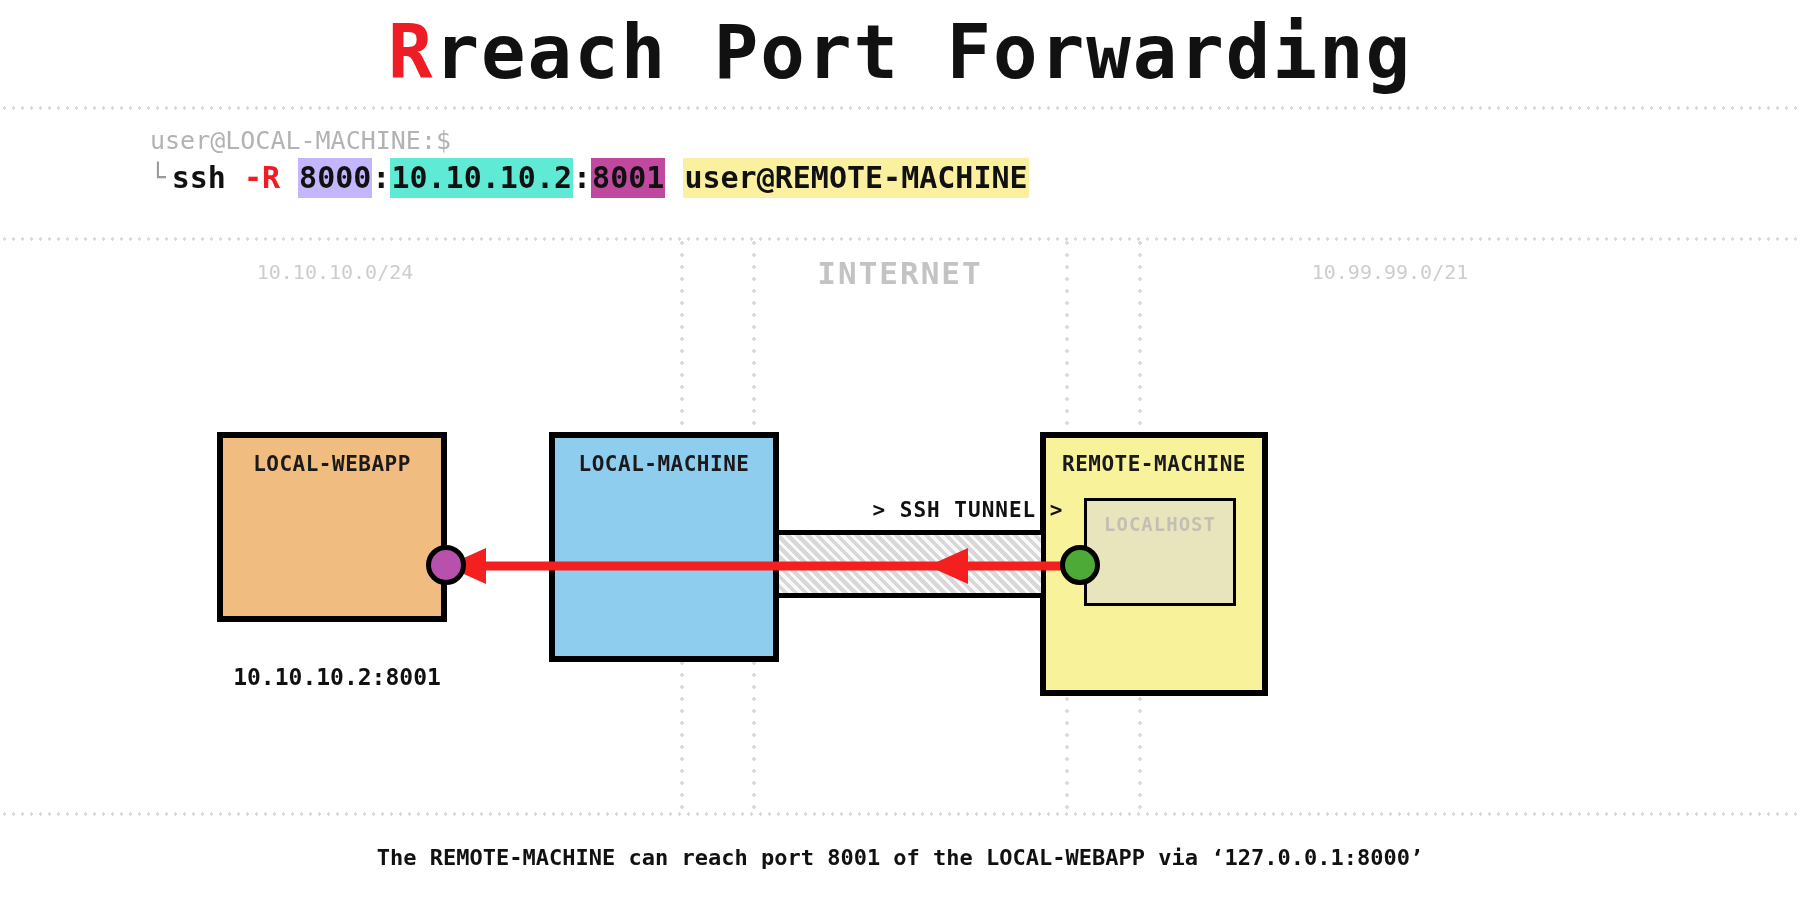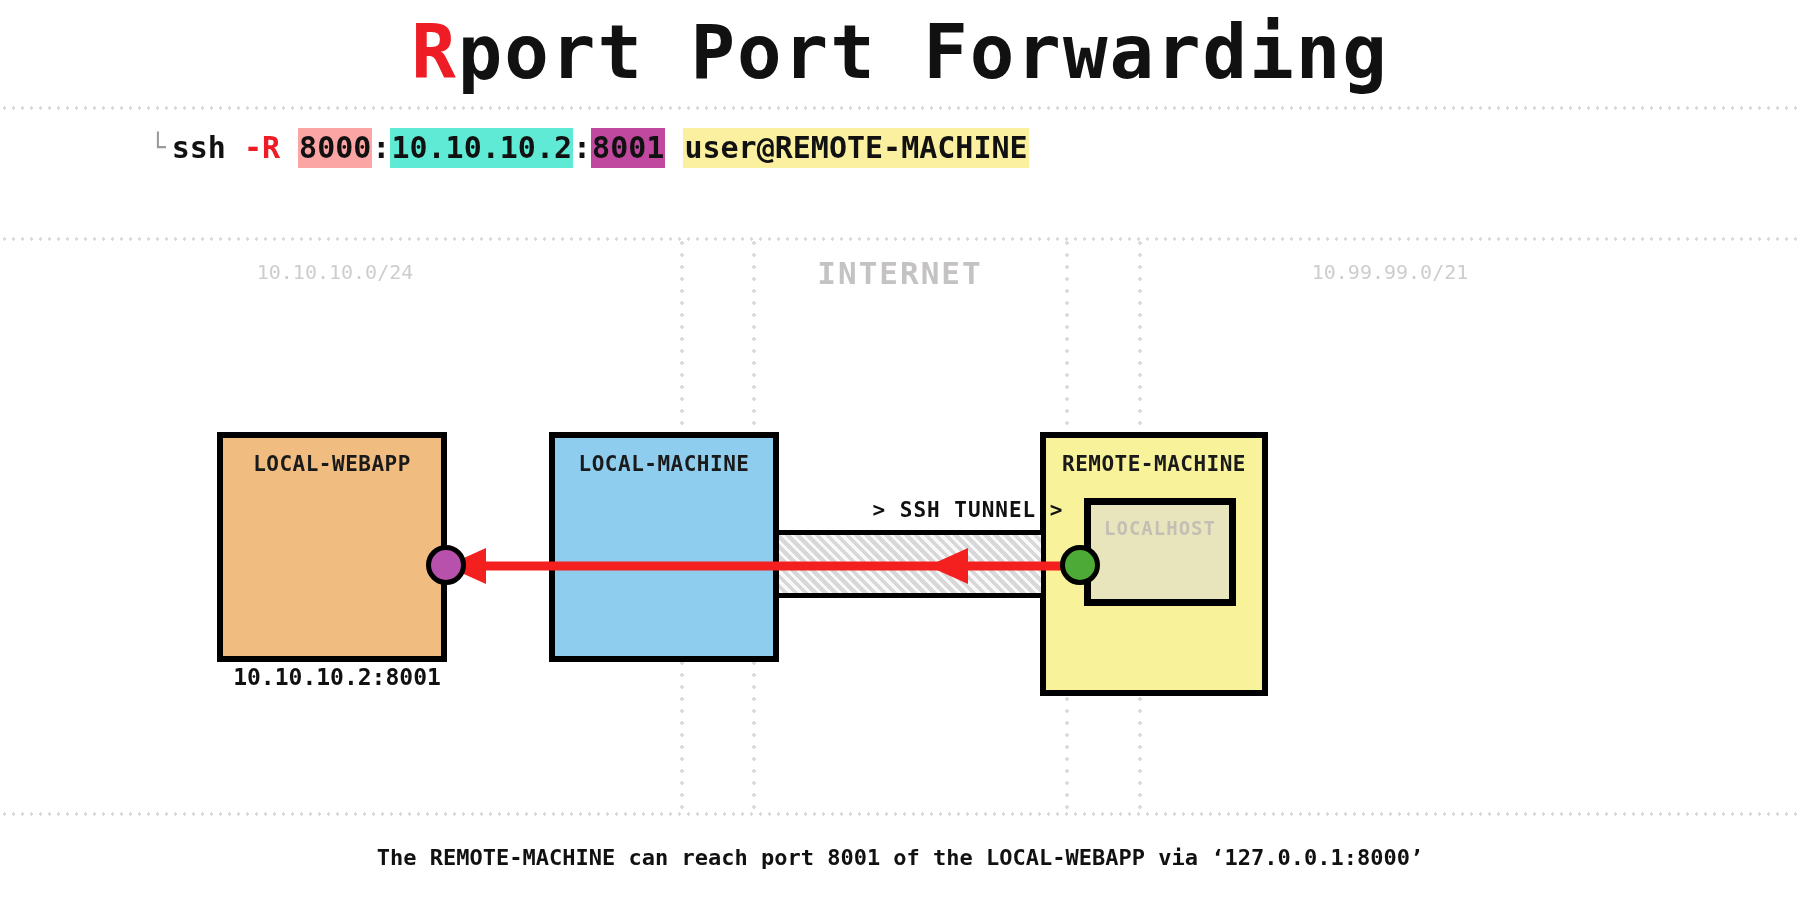--- a/index.html
+++ b/index.html
@@ -90,21 +90,21 @@
   }
   #cmd-corner {
     color: #9a9a9a;
     font-size: 26px;
     margin-right: 6px;
     position: relative;
     top: -2px;
   }
   .cmd-seg { white-space: pre; }
   .cmd-flag { color: #ee1c25; }
-  .hl-green  { background: #fca5a5; padding: 2px 1px; }
+  .hl-green  { background: #c4b5fd; padding: 2px 1px; }
   .hl-orange { background: #5eead4; padding: 2px 1px; }
   .hl-purple { background: #c0489f; padding: 2px 1px; }
   .hl-yellow { background: #faf0a0; padding: 2px 1px; }
 
   
   .zone-heading {
     position: absolute;
     text-align: center;
     font-family: "DejaVu Sans Mono", monospace;
     color: #c5c2c2;
@@ -139,40 +139,40 @@
     font-family: "DejaVu Sans Mono", monospace;
     font-size: 21px;
     font-weight: bold;
     color: #1a1a1a;
     letter-spacing: 0.5px;
     white-space: pre;
   }
 
   #node-local-webapp {
     left: 217px; top: 432px;
-    width: 230px; height: 230px;
+    width: 230px; height: 190px;
     background: #f0bc7f;
   }
   #node-local-machine {
     left: 549px; top: 432px;
     width: 230px; height: 230px;
     background: #8fcdee;
   }
   #node-remote-machine {
     left: 1040px; top: 432px;
     width: 228px; height: 264px;
     background: #f8f29b;
   }
 
   #node-localhost {
     position: absolute;
     left: 38px; top: 60px;
     width: 152px; height: 108px;
     background: #e8e5bc;
-    border: 7px solid #000000;
+    border: 3px solid #000000;
     box-sizing: border-box;
   }
   #localhost-label {
     position: absolute;
     left: 0; right: 0; top: 12px;
     text-align: center;
     font-family: "DejaVu Sans Mono", monospace;
     font-size: 19px;
     font-weight: bold;
     color: #c3bfb5;
@@ -265,26 +265,27 @@
     font-weight: bold;
     color: #111111;
     letter-spacing: 0px;
     white-space: pre;
   }
 </style>
 </head>
 <body>
 
 <div id="title-bar">
-  <div id="page-title"><span class="accent">R</span><span>port Port Forwarding</span></div>
+  <div id="page-title"><span class="accent">R</span><span>reach Port Forwarding</span></div>
 </div>
 
 <div class="hrule" id="hrule-top"></div>
 
 <div id="command-block">
+  <div id="prompt-line">user@LOCAL-MACHINE:$</div>
   <div id="command-line">
     <span id="cmd-corner">└</span><span class="cmd-seg">ssh </span><span class="cmd-seg cmd-flag">-R</span><span class="cmd-seg"> </span><span class="cmd-seg hl-green">8000</span><span class="cmd-seg">:</span><span class="cmd-seg hl-orange">10.10.10.2</span><span class="cmd-seg">:</span><span class="cmd-seg hl-purple">8001</span><span class="cmd-seg"> </span><span class="cmd-seg hl-yellow">user@REMOTE-MACHINE</span>
   </div>
 </div>
 
 <div class="hrule" id="hrule-mid"></div>
 
 <div class="vrule" style="left:680px;"></div>
 <div class="vrule" style="left:752px;"></div>
 <div class="vrule" style="left:1065px;"></div>

